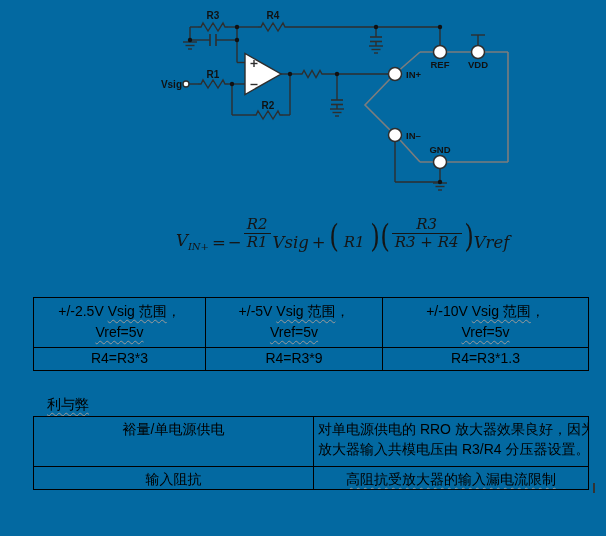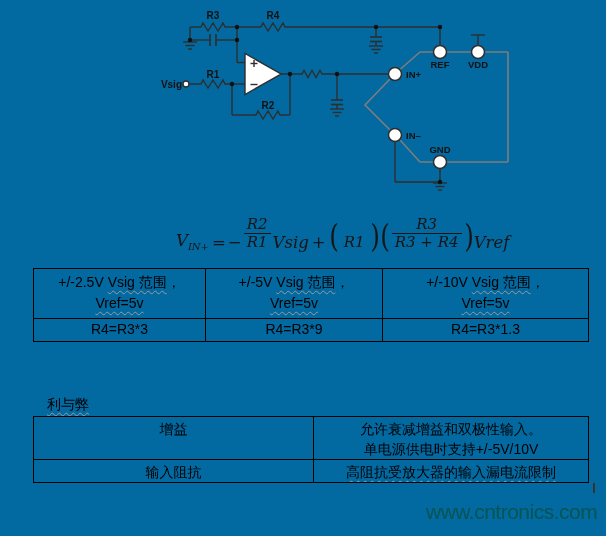--- a/index.html
+++ b/index.html
@@ -16,21 +16,21 @@
   .formula .op{font-style:normal;margin:0 3px;}
   .formula sub{font-size:10px;font-style:italic;}
   .frac{display:inline-flex;flex-direction:column;text-align:center;font-size:15px;line-height:1.18;margin:0 2px;}
   .frac .num{border-bottom:1.3px solid #151515;padding:0 3px;}
   .frac .den{padding:0 3px;}
   .paren{font-style:normal;font-size:31px;font-weight:400;line-height:1;transform:scaleX(.8);margin:0 -1px;}
 
   
   table{border-collapse:collapse;table-layout:fixed;font-size:14px;color:#000;}
   td{border:1px solid #000;text-align:center;padding:0;vertical-align:top;overflow:hidden;}
-  .t1{position:absolute;left:33px;top:268px;width:555px;}
+  .t1{position:absolute;left:33px;top:297px;width:555px;}
   .t1 .hdr td{height:46px;line-height:21px;padding-top:3px;}
   .t1 .r td{height:22px;line-height:21px;margin-top:8px;}
   .squiggle{text-decoration-line:underline;text-decoration-style:wavy;text-decoration-color:#9a9a9a;
             text-decoration-thickness:1px;text-underline-offset:3px;}
   .caption{position:absolute;left:35px;top:396px;font-size:14px;margin-left:12px;}
   .t2{position:absolute;left:33px;top:416px;width:555px;}
   .t2 td{line-height:20px;padding-top:2px;}
   .t2 .c-right-left{text-align:left;padding-left:4px;white-space:nowrap;}
   .row1 td{height:47px;} .row2 td{height:37px;} .row3 td{height:19px;}
 
@@ -229,30 +229,29 @@
     </table>
 
   <div class="caption"><span class="squiggle">利与弊</span></div>
 
   <table class="t2">
     <colgroup>
         <col style="width:280px">
         <col style="width:275px">
       </colgroup>
     <tbody>
-    <tr class="row2">
-      <td>增益</td>
-      <td>
-        <div>允许衰减增益和双极性输入。</div>
-        <div>单电源供电时支持+/-5V/10V</div>
+        <tr class="row1">
+      <td>裕量/单电源供电</td>
+      <td class="c-right-left">
+        <div>对单电源供电的 RRO 放大器效果良好，因为</div>
+        <div>放大器输入共模电压由 R3/R4 分压器设置。</div>
       </td>
     </tr>
     <tr class="row3">
       <td>输入阻抗</td>
       <td><span class="squiggle">高阻抗受放大器的输入漏电流限制</span></td>
     </tr>
   </tbody>
     </table>
 
-  <div class="watermark">www.cntronics.com</div>
   <div class="stray-mark"></div>
 
 </div>
 
 </body></html>

